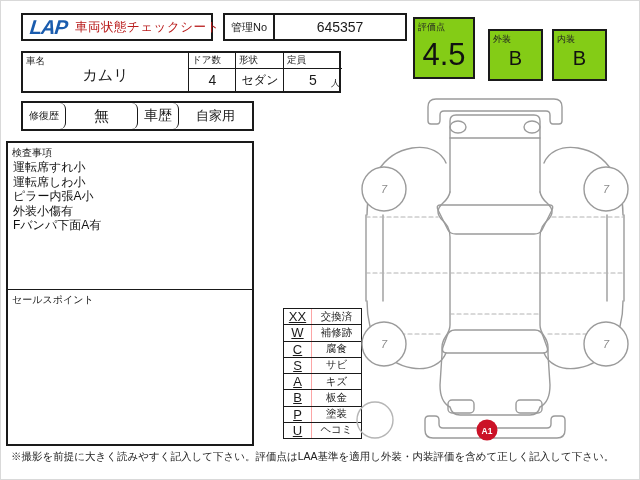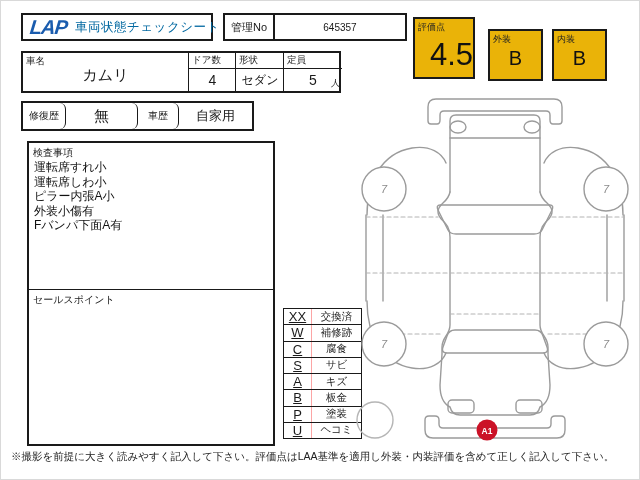--- a/index.html
+++ b/index.html
@@ -7,51 +7,51 @@
     position:relative;width:640px;height:480px;background:#ffffff;
     font-family:"Liberation Sans", sans-serif;color:#1a1a1a;overflow:hidden;
     border:1px solid #d9d9d9;box-sizing:border-box;
   }
   .abs{position:absolute;box-sizing:border-box;}
   
   .title-box{left:20px;top:12px;width:192px;height:28px;border:2px solid #1a1a1a;
     display:flex;align-items:center;padding-left:7px;}
   .logo{font-style:italic;font-weight:800;font-size:20px;color:#1a5cae;
     letter-spacing:-1px;margin-right:8px;transform:skewX(-6deg);}
-  .sheet-title{font-size:12.5px;color:#0369a1;letter-spacing:0.5px;white-space:nowrap;}
+  .sheet-title{font-size:12.5px;color:#b91c1c;letter-spacing:0.5px;white-space:nowrap;}
   .mgmt-box{left:222px;top:12px;width:184px;height:28px;border:2px solid #1a1a1a;display:flex;}
   .mgmt-label{width:48px;border-right:2px solid #1a1a1a;display:flex;align-items:center;
     justify-content:center;font-size:11px;}
-  .mgmt-value{flex:1;display:flex;align-items:center;justify-content:center;font-size:10px;}
-  .score-box{border:2px solid #1a1a1a;background:#eab308;}
+  .mgmt-value{flex:1;display:flex;align-items:center;justify-content:center;font-size:14px;}
+  .score-box{border:2px solid #1a1a1a;background:#84cc16;}
   .score-main{left:412px;top:16px;width:62px;height:62px;}
   .score-ext{left:487px;top:28px;width:55px;height:52px;}
   .score-int{left:551px;top:28px;width:55px;height:52px;}
   .score-label{position:absolute;top:2px;left:3px;font-size:9px;color:#222;}
-  .score-value-big{position:absolute;left:0;right:0;top:18px;text-align:right;font-size:31px;color:#111;}
+  .score-value-big{position:absolute;left:0;right:0;top:18px;text-align:center;font-size:31px;color:#111;}
   .score-value{position:absolute;left:0;right:0;top:16px;text-align:center;font-size:20px;color:#111;}
   
   .veh-table{left:20px;top:50px;width:320px;height:42px;border:2px solid #1a1a1a;}
   .veh-name{position:absolute;left:0;top:0;width:165px;height:100%;}
   .cell-label{position:absolute;top:2px;left:3px;font-size:9.5px;color:#222;}
   .veh-name-value{position:absolute;left:0;right:0;top:13px;text-align:center;font-size:15px;}
   .veh-col{position:absolute;top:0;height:100%;border-left:1.5px solid #1a1a1a;}
   .veh-col-head{height:15px;border-bottom:1px solid #1a1a1a;font-size:9.5px;
     display:flex;align-items:center;padding-left:3px;}
   .veh-col-val{height:22px;display:flex;align-items:center;justify-content:center;font-size:14px;}
   .cap-unit{position:absolute;right:2px;bottom:1px;font-size:9px;}
   
   .hist-table{left:20px;top:100px;width:233px;height:30px;border:2px solid #1a1a1a;display:flex;}
   .hist-table>div{display:flex;align-items:center;justify-content:center;border-radius:6px;}
   .h-l1{width:42px;font-size:10px;border-right:1.5px solid #1a1a1a;}
   .h-v1{width:71px;font-size:15px;border-right:1.5px solid #1a1a1a;}
-  .h-l2{width:40px;font-size:10px;border-right:1.5px solid #1a1a1a;}
+  .h-l2{width:40px;font-size:14px;border-right:1.5px solid #1a1a1a;}
   .h-v2{flex:1;font-size:13px;}
   
-  .left-panel{left:26px;top:140px;width:248px;height:305px;border:2px solid #1a1a1a;}
+  .left-panel{left:5px;top:140px;width:248px;height:305px;border:2px solid #1a1a1a;}
   .panel-head{position:absolute;left:4px;font-size:10px;color:#222;}
   .insp-items{position:absolute;left:5px;top:17px;font-size:12px;line-height:14.5px;color:#111;}
   .panel-divider{position:absolute;left:0;right:0;top:146px;border-top:1.5px solid #1a1a1a;}
   
   .legend{left:282px;top:307px;width:79px;height:131px;border:1.5px solid #1a1a1a;
     display:flex;flex-direction:column;background:#fff;}
   .lg-row{flex:1;display:flex;border-top:1px solid #1a1a1a;}
   .lg-row:first-child{border-top:none;}
   .lg-code{width:27px;border-right:1px solid #fca5a5;display:flex;align-items:center;
     justify-content:center;font-size:13px;text-decoration:underline;}

